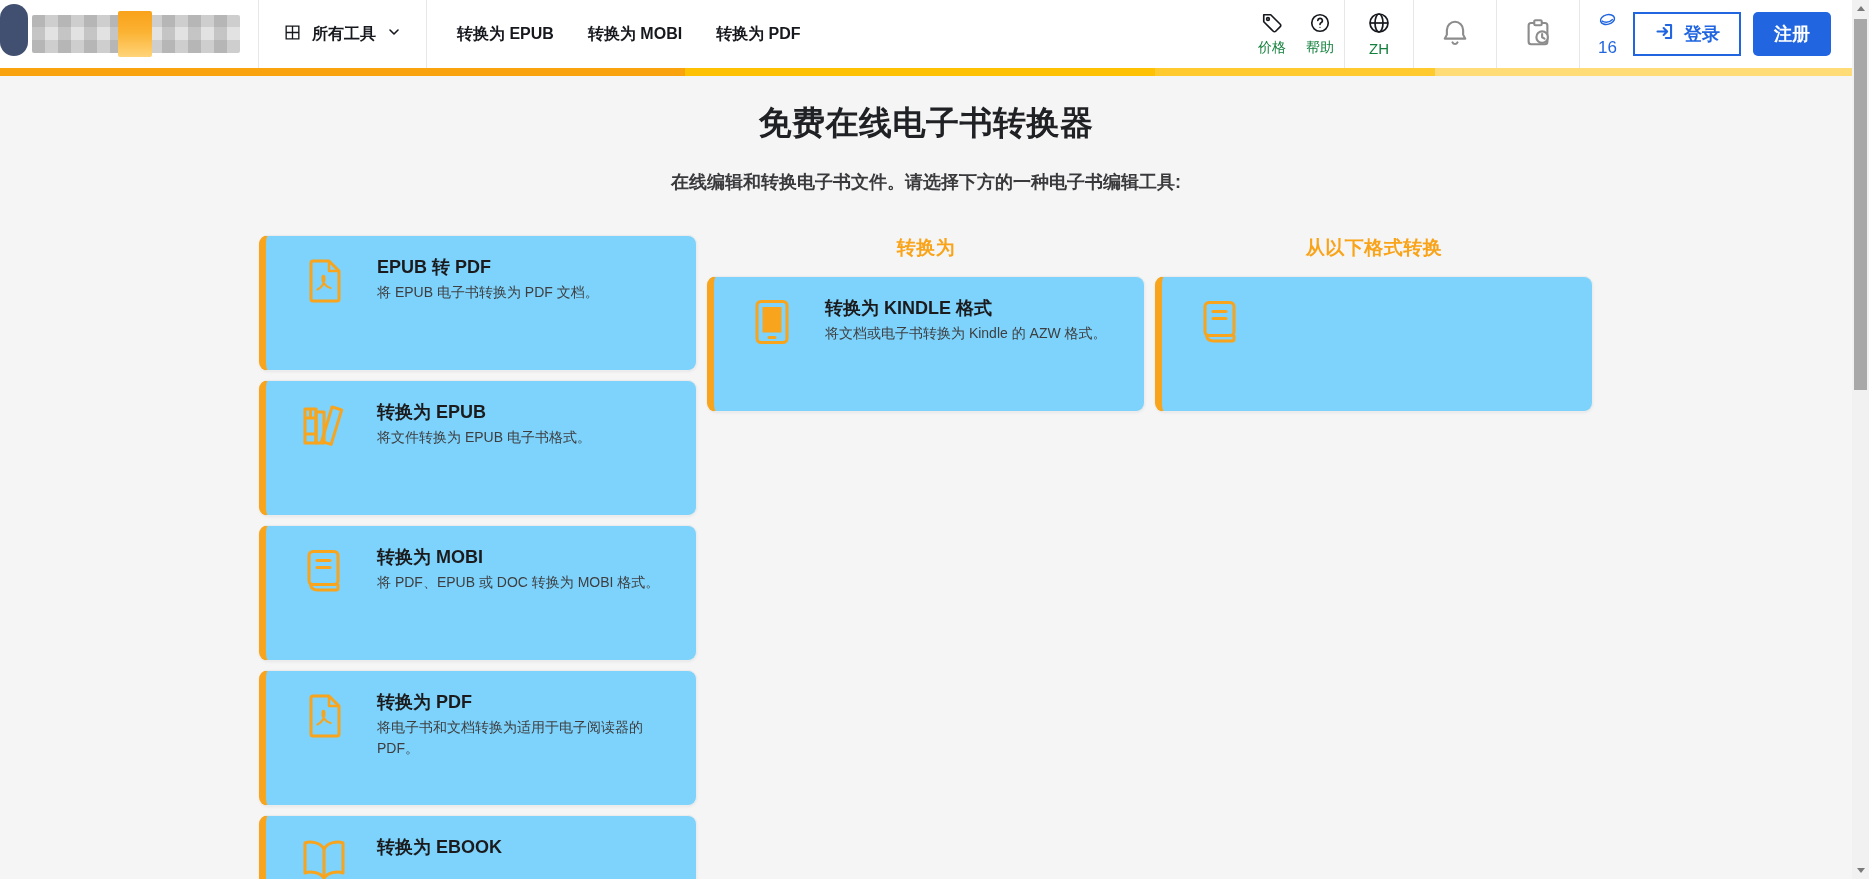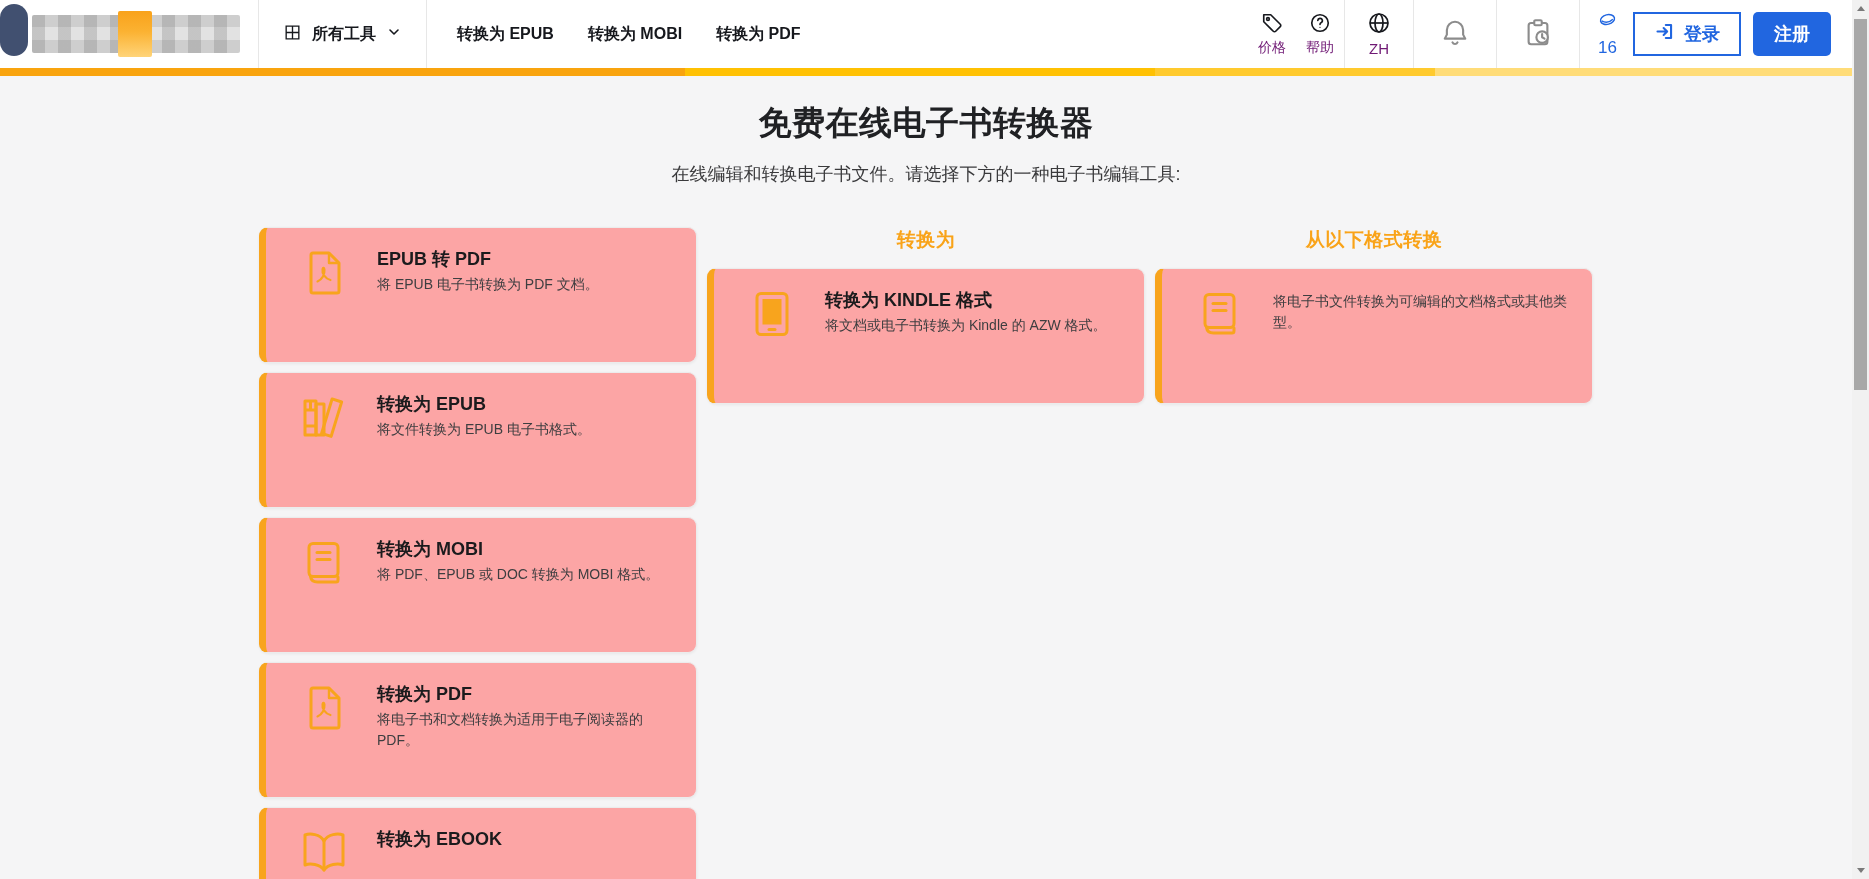--- a/index.html
+++ b/index.html
@@ -44,21 +44,21 @@
   .nav-link {
     background:none; border:none; cursor:pointer;
     font:600 16px "Liberation Sans","DejaVu Sans",sans-serif; color:#16181d;
     text-decoration:none;
   }
 
   .nav-right { margin-left:auto; display:flex; align-items:center; align-self:stretch; }
   .icon-stack {
     display:flex; flex-direction:column; align-items:center; justify-content:center;
     gap:2px; padding:0 10px; background:none; border:none; cursor:pointer;
-    font:400 14px "Liberation Sans","DejaVu Sans",sans-serif; color:#701a75; height:68px;
+    font:400 14px "Liberation Sans","DejaVu Sans",sans-serif; color:#15803d; height:68px;
   }
   .icon-only { display:flex; align-items:center; justify-content:center; padding:0 26px;
     background:none; border:none; cursor:pointer; height:68px; }
   .credits { display:flex; align-items:center; gap:4px; padding:0 16px 0 18px;
     color:#2166e0; font:400 17px "Liberation Sans","DejaVu Sans",sans-serif;flex-direction:column; }
   .login-btn {
     display:flex; align-items:center; gap:9px; height:44px; padding:0 19px;
     background:#fff; border:2px solid #2166e0; border-radius:0; cursor:pointer;
     color:#2166e0; font:700 18px "Liberation Sans","DejaVu Sans",sans-serif;
     margin-right:12px; flex:none;
@@ -73,31 +73,31 @@
   
   .accent-bar { height:8px; width:100%; display:flex; position:relative; z-index:2; }
   .accent-bar .seg { height:100%; }
 
   
   .main { margin-right:17px; }
   .hero-title {
     text-align:center; font-size:33px; font-weight:700; color:#202124;
     padding-top:25px; letter-spacing:.5px;
   }
-  .hero-subtitle { text-align:center; font-size:18px; color:#3a3a3c; margin-top:16px; }
+  .hero-subtitle { text-align:center; font-size:18px; color:#3a3a3c; margin-top:24px;font-weight:bold; }
 
   .columns { display:flex; justify-content:center; gap:10px; margin-top:41px; }
   .tool-column { width:438px; flex:none; }
   .col-header {
     text-align:center; color:#f9a318; font-size:19px; font-weight:700;
     margin-bottom:15px; letter-spacing:.5px;
   }
   .cards { display:flex; flex-direction:column; gap:9px; }
   .tool-card {
-    background:#fca5a5; border:1px solid #ececec; border-left:7px solid #f8a41d;
+    background:#7dd3fc; border:1px solid #ececec; border-left:7px solid #f8a41d;
     border-radius:9px; min-height:136px; display:flex; align-items:flex-start;
     padding:19px 16px 12px 0; box-shadow:0 1px 3px rgba(0,0,0,.06); cursor:pointer;
   }
   .card-icon { width:48px; height:48px; margin-left:34px; margin-top:2px; flex:none; }
   .card-texts { margin-left:29px; padding-right:6px; }
   .card-title { font-size:18px; font-weight:700; color:#1b1b1d; }
   .card-desc { font-size:14px; color:#3e3e40; margin-top:3px; line-height:1.5; }
 
   
   .scrollbar {
@@ -329,21 +329,20 @@
     <h2 class="col-header">从以下格式转换</h2>
     <div class="cards">
   <div class="tool-card">
     <div class="card-icon"><svg width="48" height="48" viewBox="0 0 48 48" fill="none" stroke="#F8A41D" stroke-width="3" stroke-linecap="round" stroke-linejoin="round">
                 <rect x="9" y="4.5" width="29" height="33" rx="4"></rect>
                 <line x1="17" y1="13.5" x2="30" y2="13.5"></line>
                 <line x1="17" y1="20.5" x2="30" y2="20.5"></line>
                 <path d="M10.5 37.5c.5 3.5 3 5.5 7 5.5h18.5c1.5 0 2-0.8 2-2v-3"></path>
               </svg></div>
     <div class="card-texts">
-      <div class="card-desc">将电子书文件转换为可编辑的文档格式或其他类型。</div>
     </div>
   </div>
 </div>
   </section>
 </div>
 </main>
 
 <div class="scrollbar">
   <div class="sb-btn">
       <div class="sb-arrow-up"></div>

